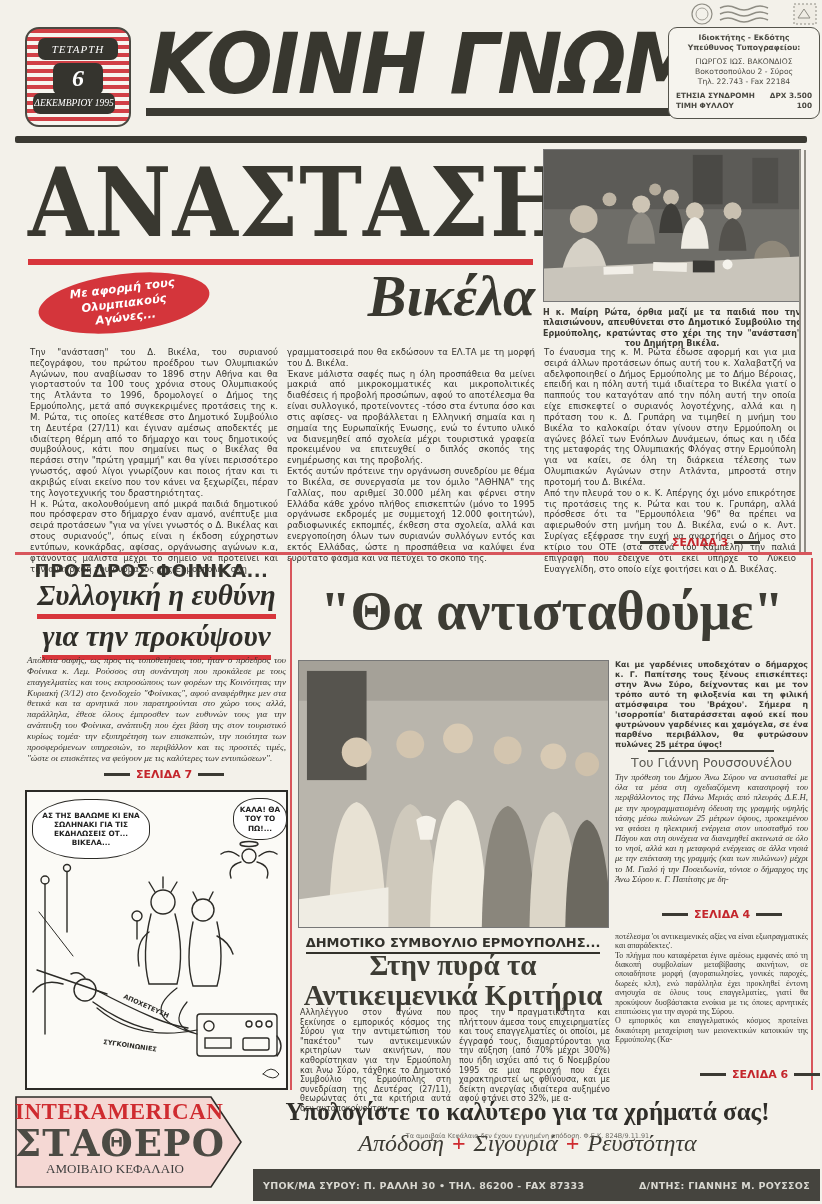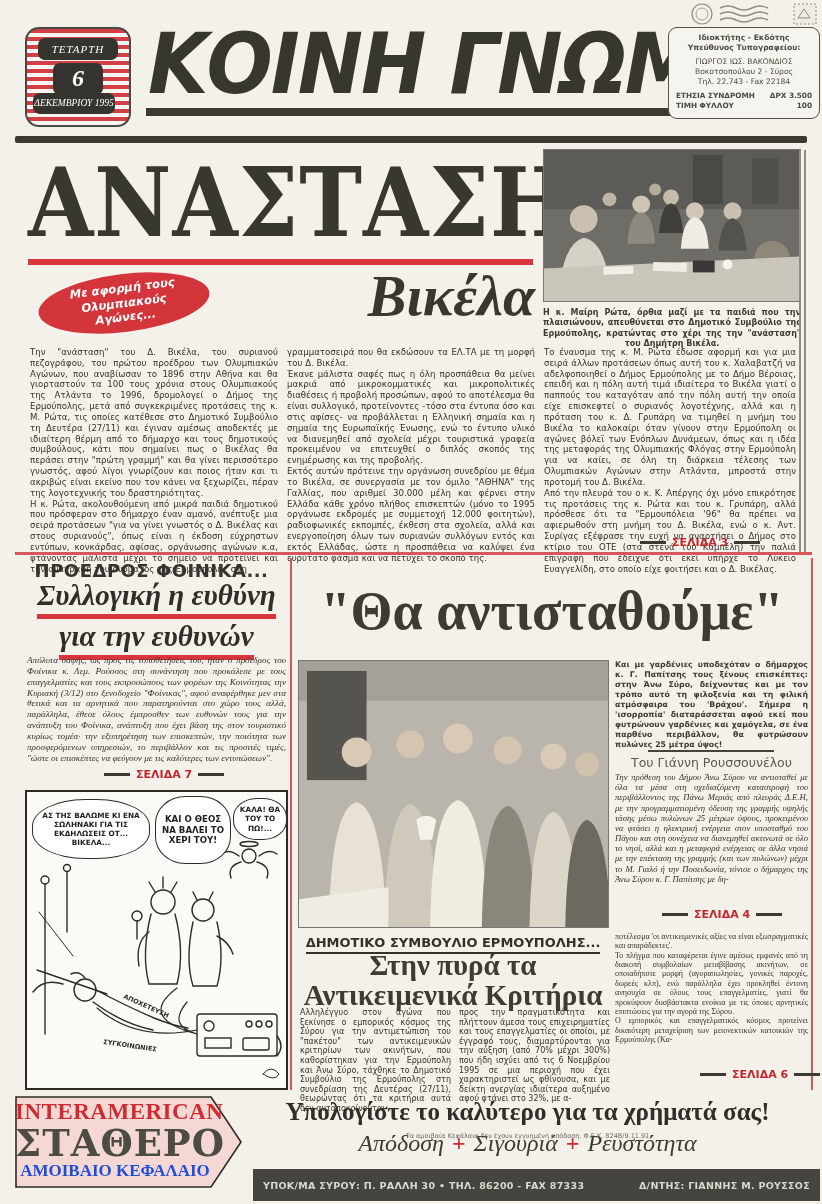--- a/index.html
+++ b/index.html
@@ -104,21 +104,21 @@
     line-height:1.17; text-align:justify; color:#33322c; white-space:pre-line; }
   .ref6 { left:700px; top:1068px; }
 
   
   .ad-left { left:15px; top:1096px; width:228px; height:92px; }
   .ad-left-text { left:15px; top:1096px; width:200px; height:92px; text-align:center; }
   .ad-brand { font-family:"Liberation Serif", serif; font-weight:bold; font-size:23px; color:#cf2b30;
     letter-spacing:.5px; margin-top:3px; }
   .ad-prod { font-family:"DejaVu Serif", serif; font-weight:bold; font-size:37px; line-height:36px;
     color:#4c4b44; letter-spacing:1px; }
-  .ad-sub { font-family:"Liberation Serif", serif; font-size:17px; color:#1d4ed8;font-weight:bold; }
+  .ad-sub { font-family:"Liberation Serif", serif; font-size:13px; color:#404040; }
   .ad-head { left:255px; top:1098px; width:545px; text-align:center; font-family:"Liberation Serif", serif;
     font-weight:bold; font-size:25px; color:#2f2e29; }
   .ad-slogan { left:255px; top:1130px; width:545px; text-align:center; font-family:"Liberation Serif", serif;
     font-style:italic; font-size:24px; color:#3c3b34; }
   .ad-slogan .plus { color:#cf2b30; font-weight:bold; font-style:normal; padding:0 8px; }
   .ad-disc { left:255px; top:1132px; width:545px; text-align:center; font-size:6.5px; color:#6a6962; }
   .ad-bar { left:253px; top:1169px; width:567px; height:19px; background:#45443e; color:#d9d8d1;
     font-size:9.5px; font-weight:bold; display:flex; align-items:center; justify-content:space-between;
     padding:16px 10px; letter-spacing:.3px; }
   svg text { font-family:"DejaVu Sans", sans-serif; }
@@ -218,21 +218,21 @@
 
   <div class="abs gray-v1"></div>
   <div class="abs gray-v2"></div>
   <div class="abs red-hr"></div>
   <div class="abs red-v1"></div>
   <div class="abs red-v2"></div>
 
   <div class="abs ph-kicker">ΠΡΟΕΔΡΟΣ ΦΟΙΝΙΚΑ...</div>
   <div class="abs ph-h">
     <span>Συλλογική η ευθύνη</span><br>
-    <span>για την ευθυνών</span>
+    <span>για την προκύψουν</span>
   </div>
   <div class="abs ph-body">Απόλυτα σαφής, ως προς τις τοποθετήσεις του, ήταν ο πρόεδρος του Φοίνικα κ. Λεμ. Ρούσσος στη συνάντηση που προκάλεσε με τους επαγγελματίες και τους εκπροσώπους των φορέων της Κοινότητας την Κυριακή (3/12) στο ξενοδοχείο "Φοίνικας", αφού αναφέρθηκε μεν στα θετικά και τα αρνητικά που παρατηρούνται στο χώρο τους αλλά, παράλληλα, έθεσε όλους έμπροσθεν των ευθυνών τους για την ανάπτυξη του Φοίνικα, ανάπτυξη που έχει βάση της στον τουριστικό κυρίως τομέα· την εξυπηρέτηση των επισκεπτών, την ποιότητα των προσφερόμενων υπηρεσιών, το περιβάλλον και τις προσιτές τιμές, "ώστε οι επισκέπτες να φεύγουν με τις καλύτερες των εντυπώσεων".</div>
   <div class="abs pageref ref7">
     <span class="dash"></span>
       <span>ΣΕΛΙΔΑ 7</span>
       <span class="dash"></span>
   </div>
 
   <div class="abs cartoon">
     <svg width="259" height="296" viewBox="0 0 259 296">
@@ -270,21 +270,20 @@
           <ellipse cx="222" cy="52" rx="9" ry="2.5"></ellipse>
         <path d="M214 70 q-14 4 -10 16 M230 70 q14 4 10 16 M212 64 q-10 -8 -18 -2 M232 64 q10 -8 18 -2"></path>
         <path d="M236 282 q8 -10 16 0 q-4 8 -16 0" stroke-width="1"></path>
       </g>
       <g font-size="6.5" font-weight="bold" fill="#2c2b27">
         <text x="96" y="206" transform="rotate(24 96 206)">ΑΠΟΧΕΤΕΥΣΗ</text>
         <text x="76" y="252" transform="rotate(8 76 252)">ΣΥΓΚΟΙΝΩΝΙΕΣ</text>
       </g>
     </svg>
     <div class="bubble bub1">ΑΣ ΤΗΣ ΒΑΛΩΜΕ ΚΙ ΕΝΑ ΣΩΛΗΝΑΚΙ ΓΙΑ ΤΙΣ ΕΚΔΗΛΩΣΕΙΣ ΟΤ... ΒΙΚΕΛΑ...</div>
-    <div class="bubble bub2">ΚΑΙ Ο ΘΕΟΣ ΝΑ ΒΑΛΕΙ ΤΟ ΧΕΡΙ ΤΟΥ!</div>
     <div class="bubble bub3">ΚΑΛΑ! ΘΑ ΤΟΥ ΤΟ ΠΩ!...</div>
   </div>
 
   <div class="abs my-h">"Θα αντισταθούμε"</div>
 
   <svg class="abs my-photo" viewBox="0 0 311 268" preserveAspectRatio="none">
     <rect width="311" height="268" fill="#b9b5ac"></rect>
     <rect width="311" height="40" fill="#a5a198"></rect>
     <rect x="8" y="10" width="60" height="110" fill="#56544e"></rect>
     <g>

